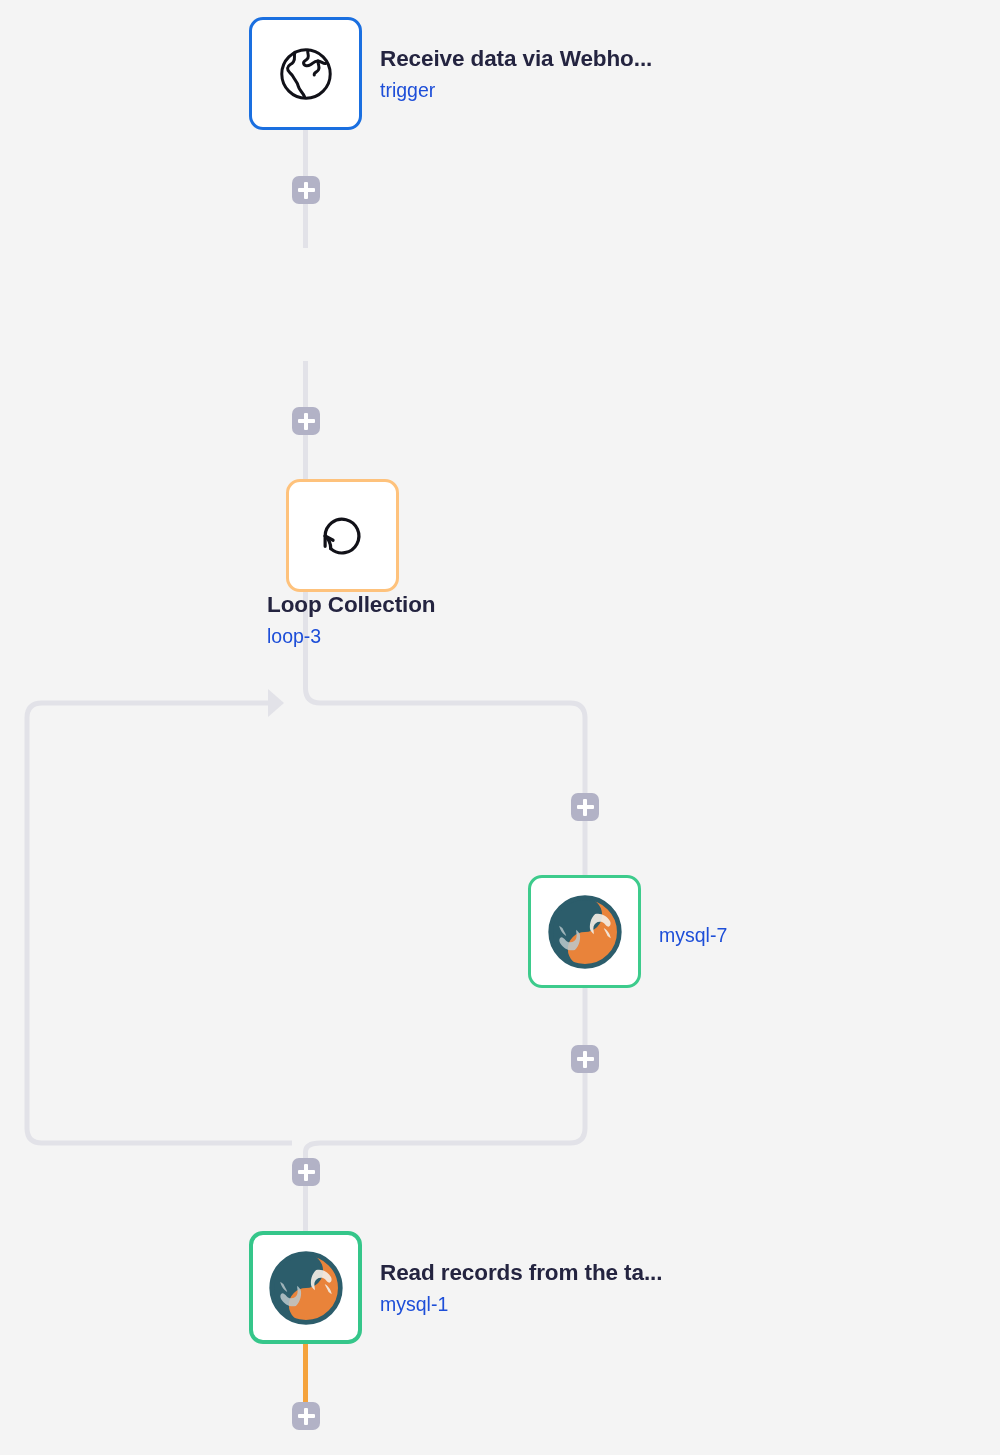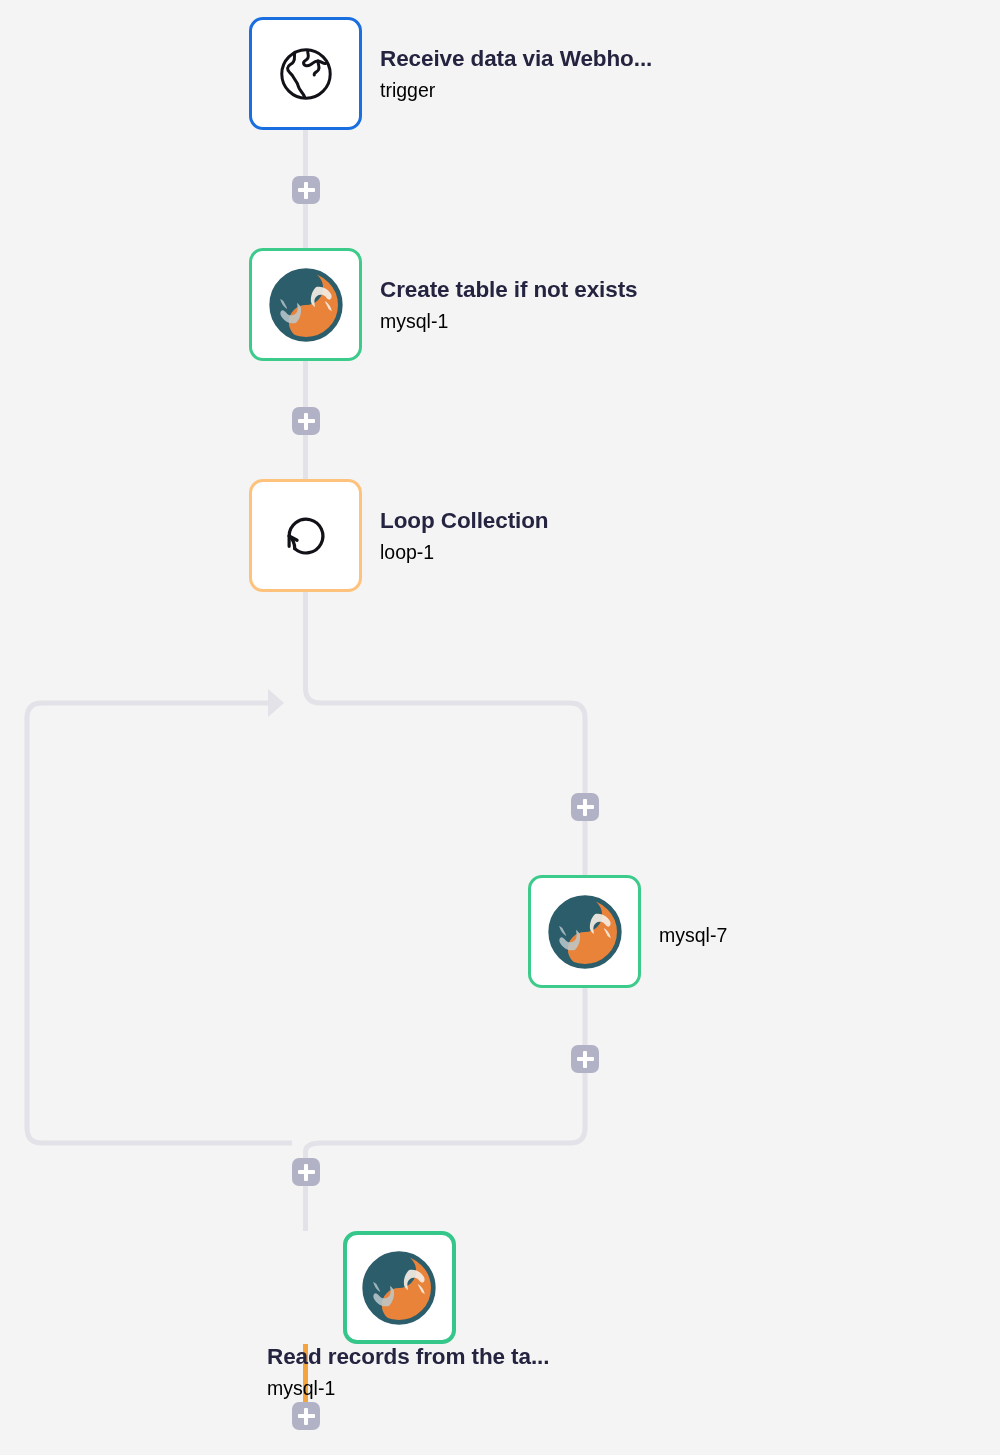--- a/index.html
+++ b/index.html
@@ -56,21 +56,21 @@
   .node-title {
     font-size: 22.5px;
     font-weight: bold;
     color: #242440;
     letter-spacing: -0.1px;
     line-height: 1.15;
   }
   .node-sub {
     margin-top: 7px;
     font-size: 19.5px;
-    color: #000000;
+    color: #1d4ed8;
     line-height: 1.15;
   }
 
   
   .plus {
     position: absolute;
     width: 28px; height: 28px;
     background: #b2b2c6;
     border-radius: 7px;
     display: flex;
@@ -125,55 +125,34 @@
           <path d="M44.5 18.5 C44 22 46.5 24.5 45 27.5 C43.5 30.5 40 30 40.5 33"></path>
         </svg>
       </span>
     </div>
     <div class="node-labels">
       <div class="node-title">Receive data via Webho...</div>
       <div class="node-sub">trigger</div>
     </div>
   </div>
 
-  <div class="node" style="left:249px; top:248px;">
-    <div class="node-box green">
-      <span>
-        <svg class="icon-svg" width="78" height="78" viewBox="0 0 100 100">
-          <circle cx="50" cy="50" r="44" fill="#e9833a"></circle>
-          <path d="M50 6 A44 44 0 0 0 50 94 A22 22 0 0 1 50 50 A22 22 0 0 0 50 6 Z" fill="#2c5d6b"></path>
-          <circle cx="50" cy="50" r="44" fill="none" stroke="#2c5d6b" stroke-width="6"></circle>
-
-          <path d="M63 27 C70 25 78 29 82 36 C84 40 82 44 79 43 C76 42 75 38 71 37 C66 36 62 39 61 43 C60 47 62 50 61 53 L57 48 C55 43 57 32 63 27 Z" fill="#f3ede4" opacity="0.92"></path>
-          <path d="M74 45 C78 47 82 52 83 58 L79 55 C77 51 75 48 74 45 Z" fill="#f3ede4" opacity="0.9"></path>
-
-          <path d="M37 73 C30 75 22 71 18 64 C16 60 18 56 21 57 C24 58 25 62 29 63 C34 64 38 61 39 57 C40 53 38 50 39 47 L43 52 C45 57 43 68 37 73 Z" fill="#bcc9cd" opacity="0.85"></path>
-          <path d="M26 55 C22 53 18 48 17 42 L21 45 C23 49 25 52 26 55 Z" fill="#bcc9cd" opacity="0.8"></path>
-        </svg>
-      </span>
-    </div>
-    <div class="node-labels">
-      <div class="node-title">Create table if not exists</div>
-      <div class="node-sub">mysql-1</div>
-    </div>
-  </div>
-
-  <div class="node" style="left:249px; top:479px;">
+
+  <div class="node" style="left:249px; top:479px;flex-direction:column;">
     <div class="node-box orange">
       <span>
         <svg class="icon-svg" width="60" height="60" viewBox="0 0 64 64" fill="none" stroke="#111118" stroke-width="3.4" stroke-linecap="round" stroke-linejoin="round">
           <path d="M14 32 A18 18 0 1 1 20 45.5"></path>
           <path d="M14 32 L14 43 M14 32 L22.5 36.5" stroke-width="3.4"></path>
           <path d="M20 45.5 A18 18 0 0 0 14 32"></path>
         </svg>
       </span>
     </div>
     <div class="node-labels">
       <div class="node-title">Loop Collection</div>
-      <div class="node-sub">loop-1</div>
+      <div class="node-sub">loop-3</div>
     </div>
   </div>
 
   <div class="node" style="left:528px; top:875px;">
     <div class="node-box green">
       <span>
         <svg class="icon-svg" width="78" height="78" viewBox="0 0 100 100">
           <circle cx="50" cy="50" r="44" fill="#e9833a"></circle>
           <path d="M50 6 A44 44 0 0 0 50 94 A22 22 0 0 1 50 50 A22 22 0 0 0 50 6 Z" fill="#2c5d6b"></path>
           <circle cx="50" cy="50" r="44" fill="none" stroke="#2c5d6b" stroke-width="6"></circle>
@@ -182,21 +161,21 @@
           <path d="M37 73 C30 75 22 71 18 64 C16 60 18 56 21 57 C24 58 25 62 29 63 C34 64 38 61 39 57 C40 53 38 50 39 47 L43 52 C45 57 43 68 37 73 Z" fill="#bcc9cd" opacity="0.85"></path>
           <path d="M26 55 C22 53 18 48 17 42 L21 45 C23 49 25 52 26 55 Z" fill="#bcc9cd" opacity="0.8"></path>
         </svg>
       </span>
     </div>
     <div class="node-labels">
       <div class="node-sub">mysql-7</div>
     </div>
   </div>
 
-  <div class="node" style="left:249px; top:1231px;flex-direction:column;">
+  <div class="node" style="left:249px; top:1231px;">
     <div class="node-box green-selected">
       <span>
         <svg class="icon-svg" width="78" height="78" viewBox="0 0 100 100">
           <circle cx="50" cy="50" r="44" fill="#e9833a"></circle>
           <path d="M50 6 A44 44 0 0 0 50 94 A22 22 0 0 1 50 50 A22 22 0 0 0 50 6 Z" fill="#2c5d6b"></path>
           <circle cx="50" cy="50" r="44" fill="none" stroke="#2c5d6b" stroke-width="6"></circle>
           <path d="M63 27 C70 25 78 29 82 36 C84 40 82 44 79 43 C76 42 75 38 71 37 C66 36 62 39 61 43 C60 47 62 50 61 53 L57 48 C55 43 57 32 63 27 Z" fill="#f3ede4" opacity="0.92"></path>
           <path d="M74 45 C78 47 82 52 83 58 L79 55 C77 51 75 48 74 45 Z" fill="#f3ede4" opacity="0.9"></path>
           <path d="M37 73 C30 75 22 71 18 64 C16 60 18 56 21 57 C24 58 25 62 29 63 C34 64 38 61 39 57 C40 53 38 50 39 47 L43 52 C45 57 43 68 37 73 Z" fill="#bcc9cd" opacity="0.85"></path>
           <path d="M26 55 C22 53 18 48 17 42 L21 45 C23 49 25 52 26 55 Z" fill="#bcc9cd" opacity="0.8"></path>

